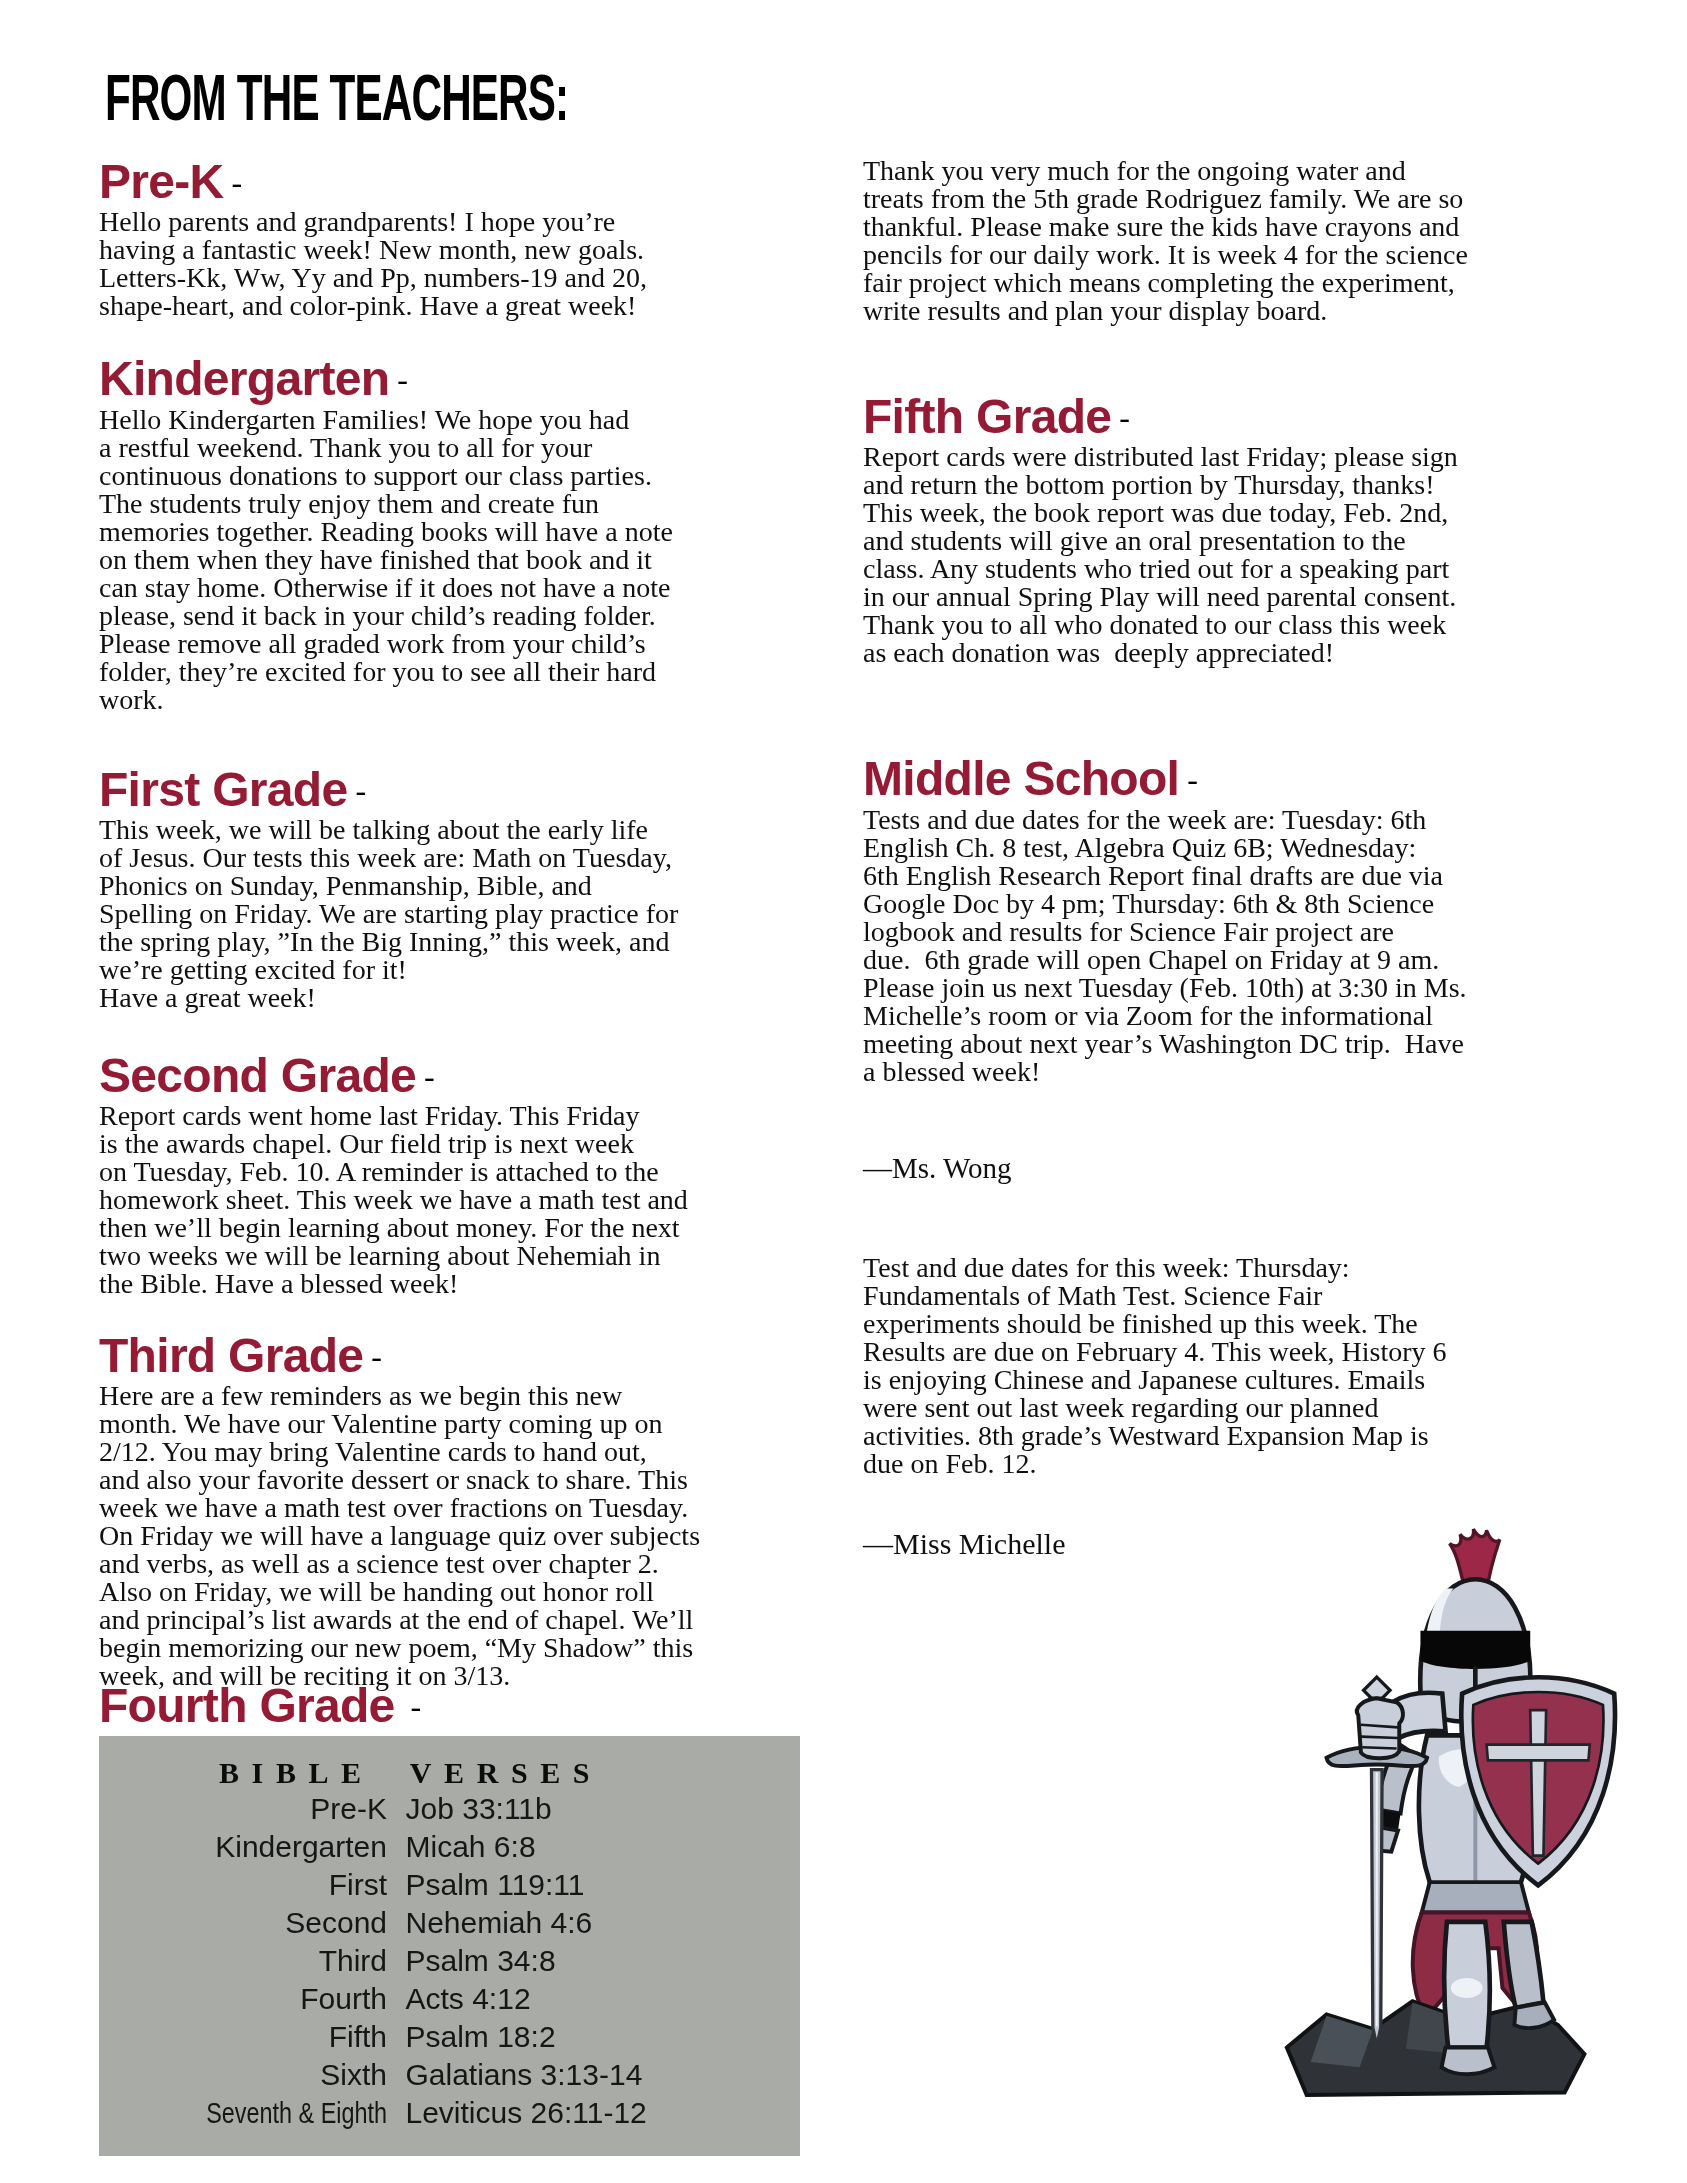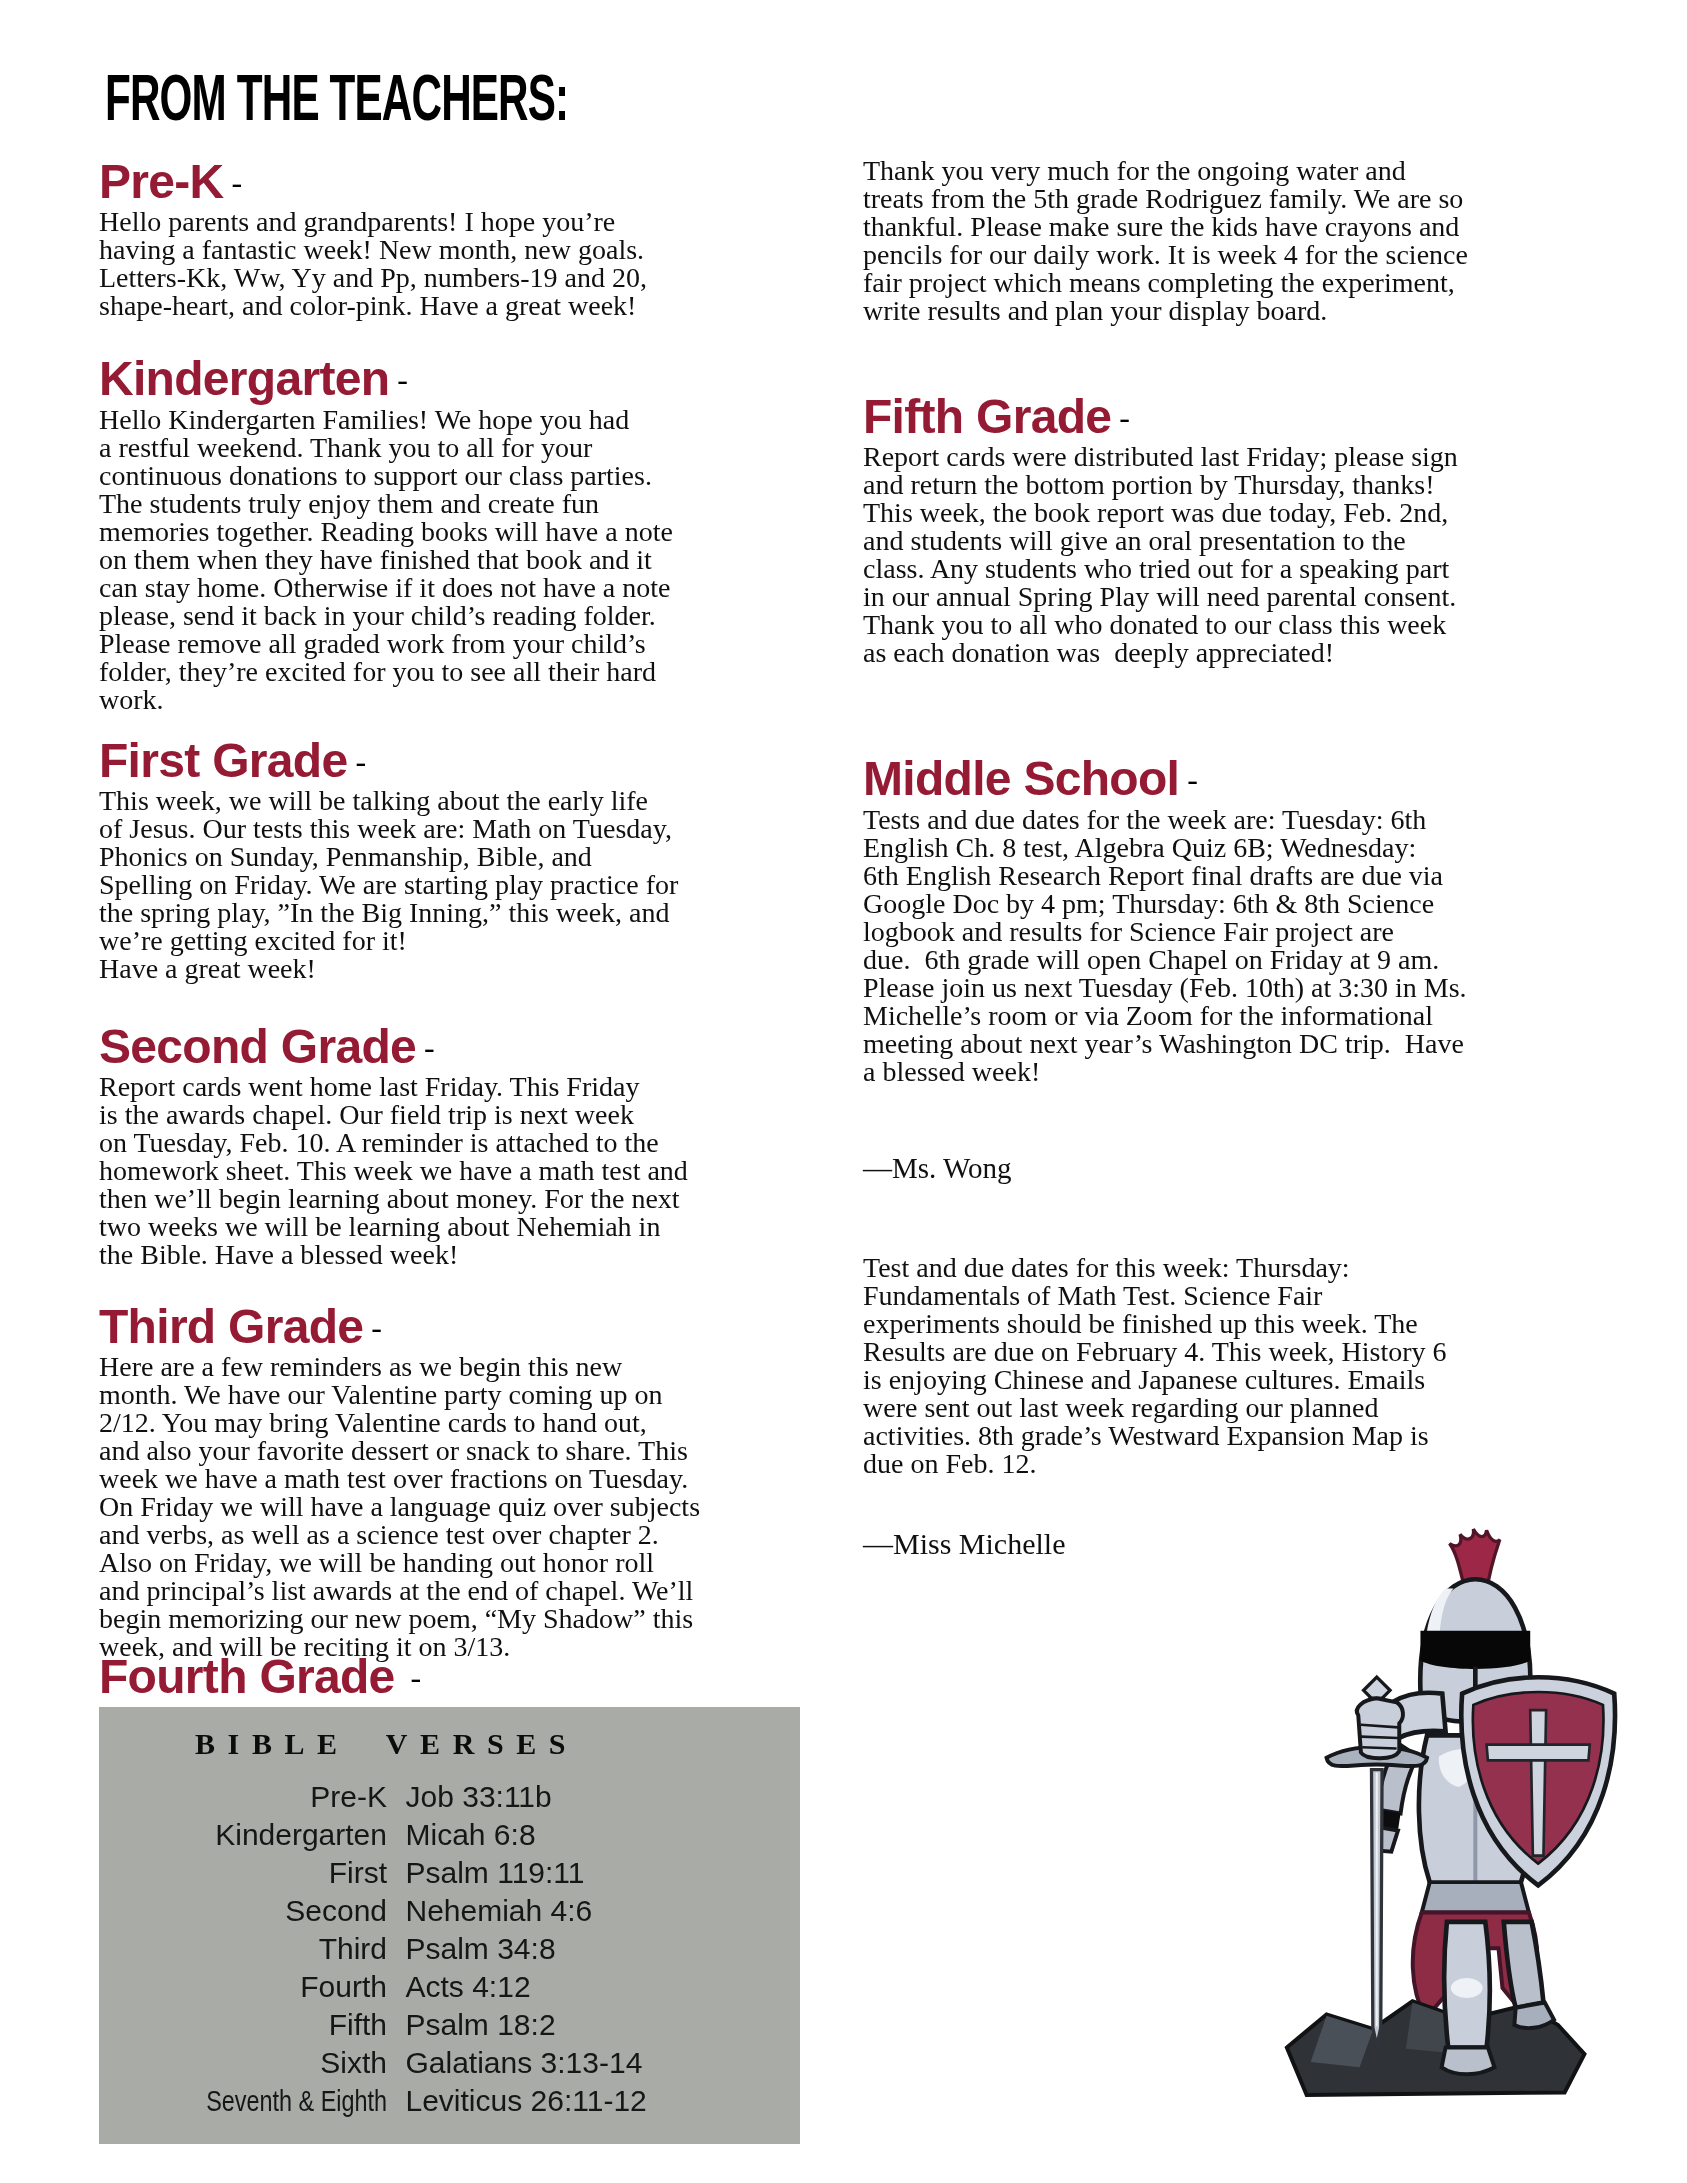--- a/index.html
+++ b/index.html
@@ -30,41 +30,41 @@
   .head-dash{
     font-family:"Liberation Serif", serif;font-weight:400;font-size:32px;color:#000;
     margin-left:8px;vertical-align:5.3px;white-space:pre;letter-spacing:0;
   }
   .body-lines{margin:0;}
   .body-line{white-space:pre;font-size:28px;line-height:28px;color:var(--ink);}
 
   
   .left-sections .section:nth-of-type(1){margin-top:0;}
   .left-sections .section:nth-of-type(2){margin-top:33px;}
-  .left-sections .section:nth-of-type(3){margin-top:21px;}
+  .left-sections .section:nth-of-type(3){margin-top:50px;}
   .left-sections .section:nth-of-type(4){margin-top:38px;}
   .left-sections .section:nth-of-type(5){margin-top:32px;}
   .left-sections .section:nth-of-type(6){margin-top:-10.6px;}
 
   
   .rc-sections .section:nth-of-type(1){margin-top:66px;}
   .rc-sections .section:nth-of-type(2){margin-top:86px;}
   .signature-wong{margin-top:67px;font-size:29px;line-height:30px;white-space:pre;}
   .michelle-note{margin-top:71px;}
   .signature-michelle{margin-top:50px;font-size:30px;line-height:32px;white-space:pre;}
 
   
   .verse-box{
     margin-top:4px;width:701px;background:var(--boxgray);
     padding:20px 0 24px 0;box-sizing:border-box;
   }
   .verse-box-title{
     font-family:"Liberation Serif", serif;font-weight:700;font-size:30px;color:#0c0c0c;
     letter-spacing:0.42em;word-spacing:0.55em;white-space:nowrap;
-    padding-left:96px;margin-bottom:17px;
+    padding-left:120px;
   }
   .verse-rows{padding:0 20px;}
   .verse-row{
     display:grid;grid-template-columns:268px 1fr;column-gap:18.5px;
     font-family:"Liberation Sans", sans-serif;font-size:30px;line-height:38px;color:#161616;
   }
   .verse-row .grade{text-align:right;white-space:nowrap;}
   .verse-row:last-child .grade{transform:scaleX(0.78);transform-origin:right center;}
   .verse-row .verse{text-align:left;white-space:nowrap;}
 

